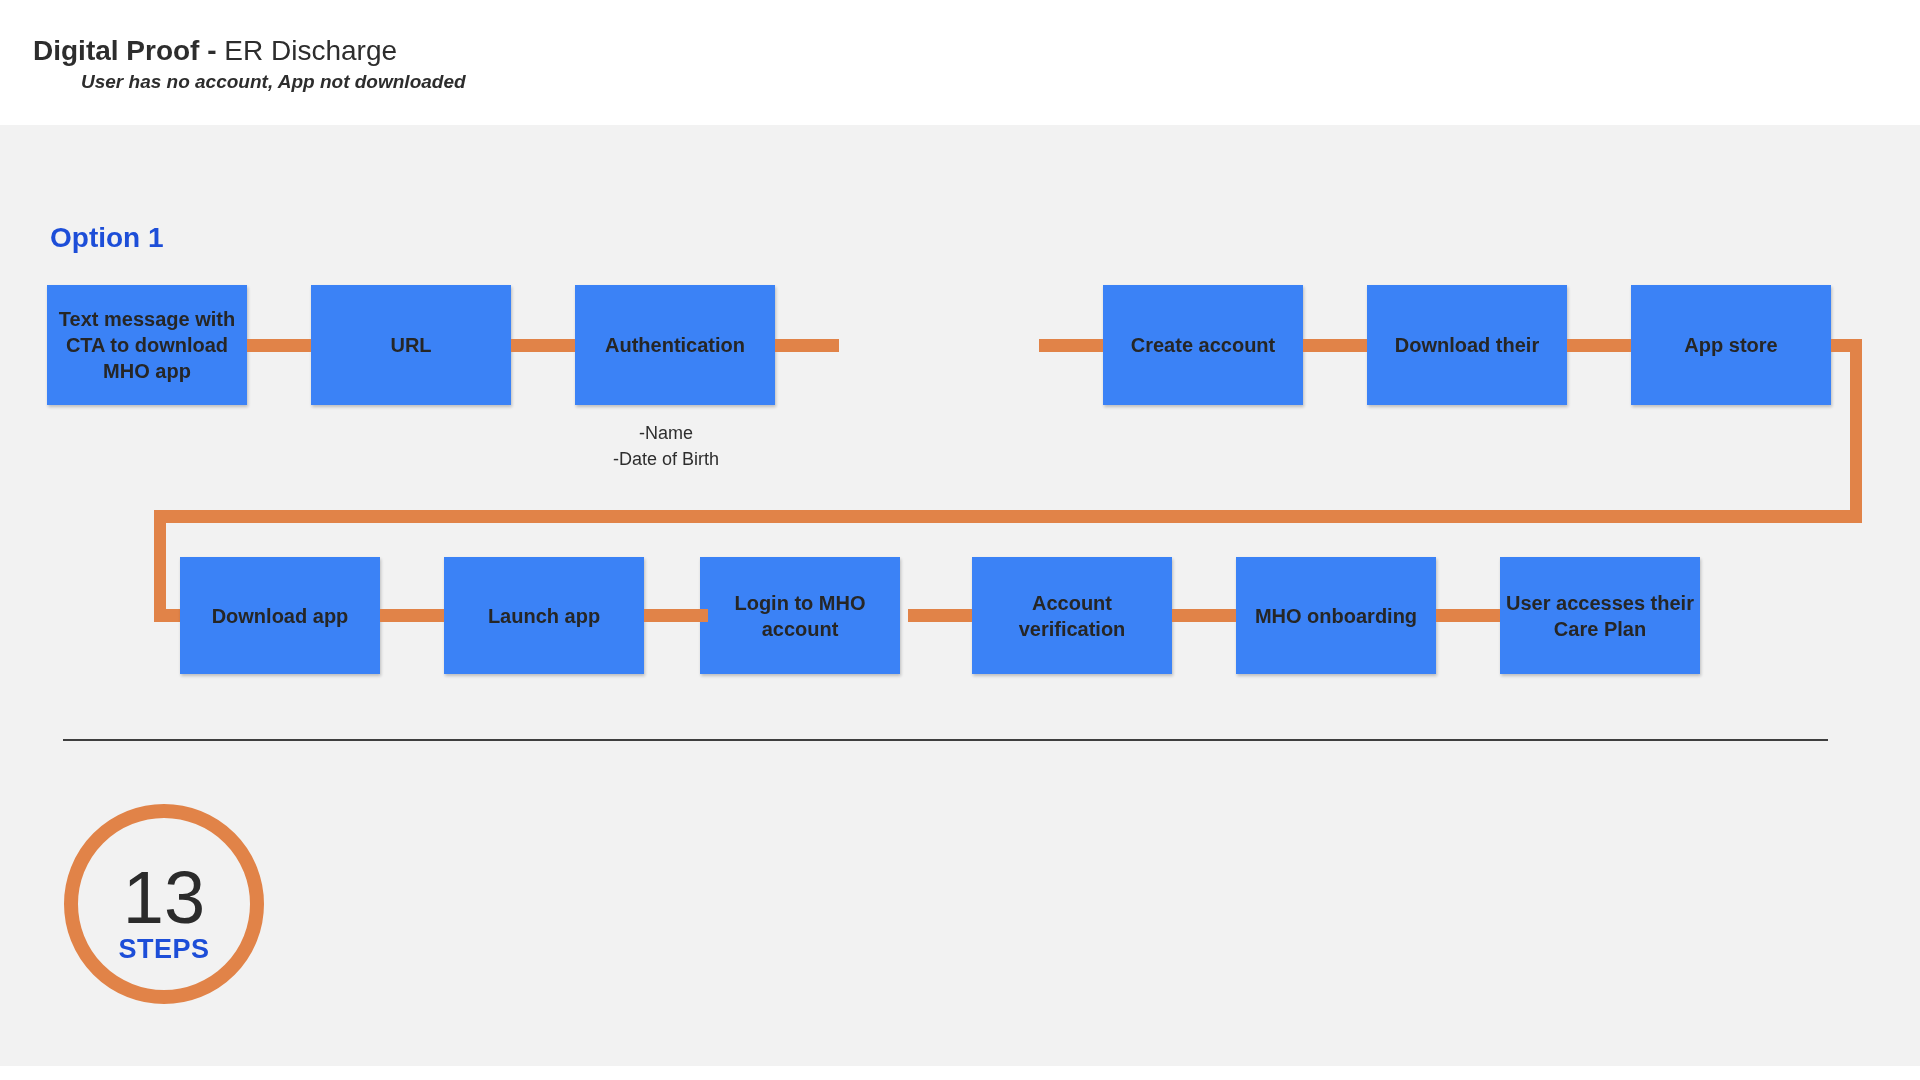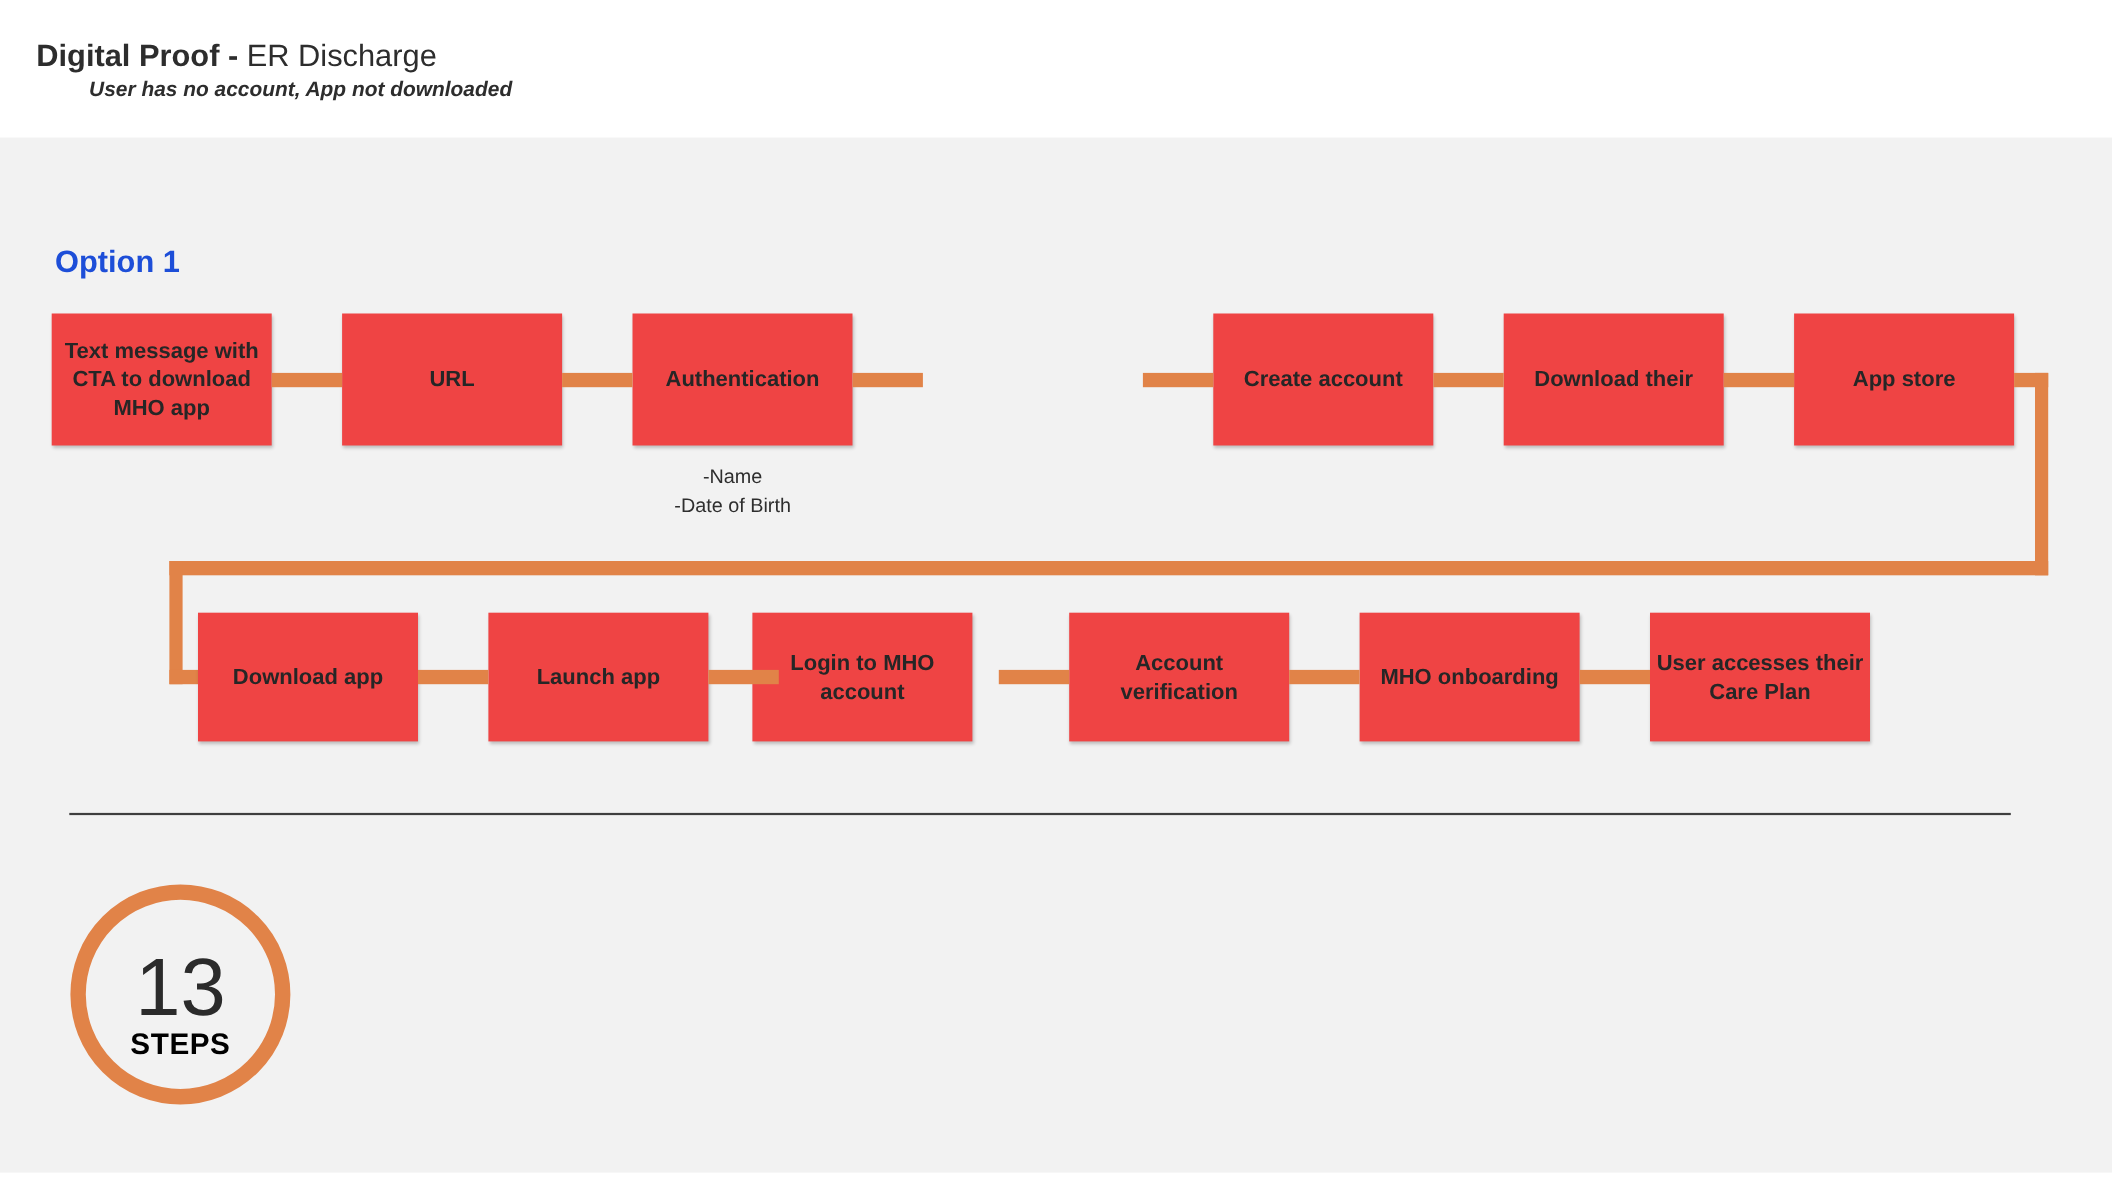--- a/index.html
+++ b/index.html
@@ -41,21 +41,21 @@
 
   
   .option-heading{
     position:absolute;left:50px;top:222px;
     font-size:28px;font-weight:700;color:#1d4ed8;
   }
 
   
   .step{
     position:absolute;width:200px;
-    background:#ef4444;
+    background:#3b82f6;
     box-shadow:1px 2px 3px rgba(0,0,0,0.22);
     display:flex;align-items:center;justify-content:center;
     text-align:center;
     font-size:20px;font-weight:700;line-height:26px;color:#262626;
     white-space:pre-line;
     padding:0 6px;
   }
   .row1{top:285px;height:120px;}
   .row2{top:557px;height:117px;}
 
@@ -81,21 +81,21 @@
   .steps-badge{
     position:absolute;left:64px;top:804px;width:200px;height:200px;
     border:14px solid var(--accent);border-radius:50%;
     display:flex;flex-direction:column;align-items:center;justify-content:center;
   }
   .steps-count{
     font-size:74px;font-weight:400;line-height:70px;color:#2B2B2B;
     margin-top:20px;
   }
   .steps-label{
-    font-size:27px;font-weight:700;letter-spacing:0.5px;color:#000000;
+    font-size:27px;font-weight:700;letter-spacing:0.5px;color:#1d4ed8;
     margin-top:1px;
   }
 
   
   .footer-band{
     position:absolute;left:0;top:1066px;width:1920px;height:14px;
     background:#FFFFFF;
   }
 </style>
 </head>
@@ -132,21 +132,21 @@
   </div>
 
   <div class="conn" style="left:1831px;top:339px;width:31px;height:13px"></div>
   <div class="conn" style="left:1850px;top:339px;width:12px;height:184px"></div>
   <div class="conn" style="left:154px;top:510px;width:1708px;height:13px"></div>
   <div class="conn" style="left:154px;top:510px;width:12px;height:112px"></div>
   <div class="conn" style="left:154px;top:609px;width:26px;height:13px"></div>
 
   <div class="step row2" style="left:180px">Download app</div>
   <div class="step row2" style="left:444px">Launch app</div>
-  <div class="step row2" style="left:684px">Login to MHO
+  <div class="step row2" style="left:700px">Login to MHO
 account</div>
   <div class="step row2" style="left:972px">Account
 verification</div>
   <div class="step row2" style="left:1236px">MHO onboarding</div>
   <div class="step row2" style="left:1500px">User accesses their
 Care Plan</div>
 
   <div class="conn conn-r2" style="left:380px"></div>
   <div class="conn conn-r2" style="left:644px"></div>
   <div class="conn conn-r2" style="left:908px"></div>

